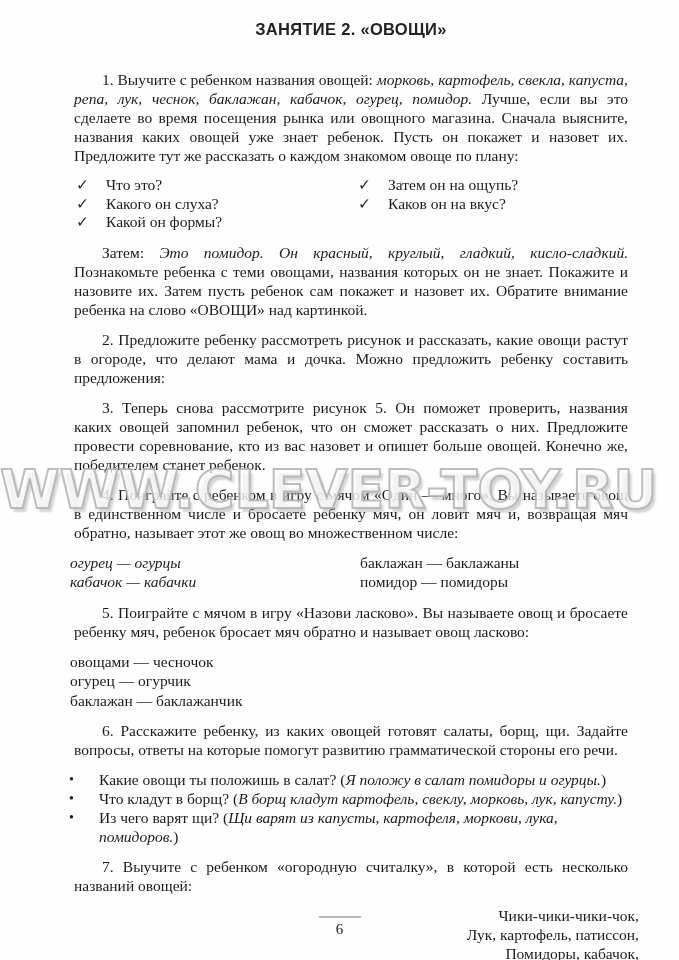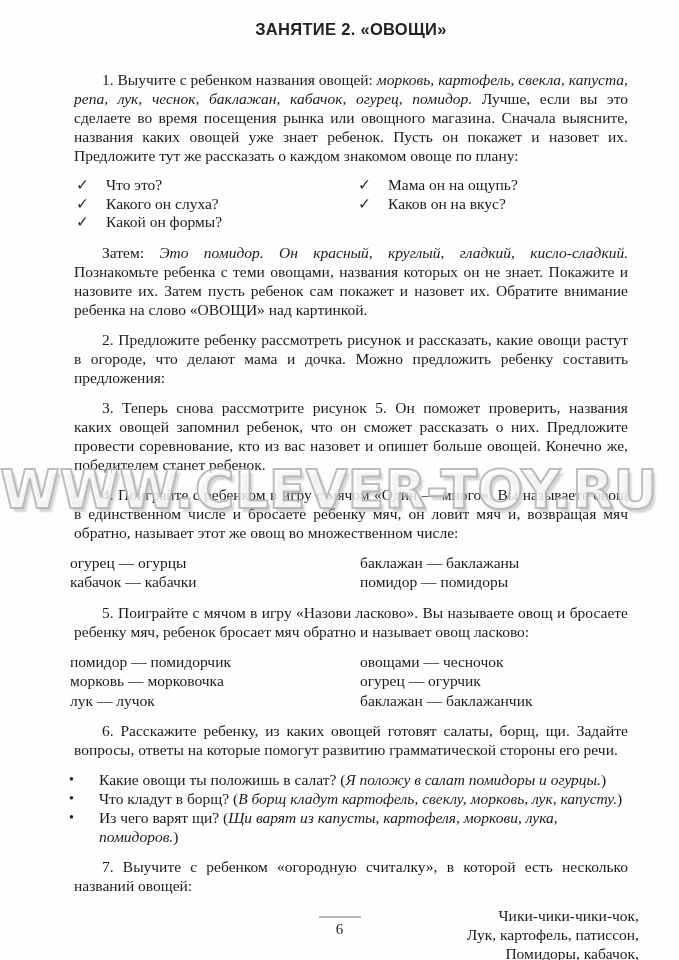--- a/index.html
+++ b/index.html
@@ -39,21 +39,21 @@
   }
   .checklist .col-left { width: 282px; }
   .checklist .col-right { flex: 1; }
   .check-item { display: flex; line-height: 18.5px; }
   .check-glyph { width: 30px; padding-left: 3px; color: #2a2a2a; }
 
   .pairs {
     display: flex;
     margin: 8px 0 7px 7px;
   }
-  .pairs .col-left { width: 290px; }
+  .pairs .col-left { width: 290px; font-style: italic; }
   .pairs .col-right { flex: 1; }
   .pair-row { line-height: 19.5px; }
 
   .bullets { margin: 0; }
   .bullet-row { display: flex; }
   .bullet-glyph { width: 30px; padding-left: 6px; font-size: 14px; }
   .bullet-text { flex: 1; }
 
   .poem { margin: 6px 0 0 215px; text-align: right; }
   .poem-line { line-height: 19px; }
@@ -109,21 +109,21 @@
         <span>Какого он слуха?</span>
       </div>
       <div class="check-item">
         <span class="check-glyph">✓</span>
         <span>Какой он формы?</span>
       </div>
     </div>
     <div class="col-right">
       <div class="check-item">
         <span class="check-glyph">✓</span>
-        <span>Мама он на ощупь?</span>
+        <span>Затем он на ощупь?</span>
       </div>
       <div class="check-item">
         <span class="check-glyph">✓</span>
         <span>Каков он на вкус?</span>
       </div>
     </div>
   </div>
 
   <p class="para"><span>Затем: </span><span class="italic">Это помидор. Он красный, круглый, гладкий, кисло-сладкий.</span><span> Познакомьте ребенка с теми овощами, названия которых он не знает. Покажите и назовите их. Затем пусть ребенок сам покажет и назовет их. Обратите внимание ребенка на слово «ОВОЩИ» над картинкой.</span></p>
 
@@ -140,25 +140,20 @@
     </div>
     <div class="col-right">
       <div class="pair-row">баклажан — баклажаны</div>
       <div class="pair-row">помидор — помидоры</div>
     </div>
   </div>
 
   <p class="para">5. Поиграйте с мячом в игру «Назови ласково». Вы называете овощ и бросаете ребенку мяч, ребенок бросает мяч обратно и называет овощ ласково:</p>
 
   <div class="pairs">
-    <div class="col-left">
-      <div class="pair-row">помидор — помидорчик</div>
-      <div class="pair-row">морковь — морковочка</div>
-      <div class="pair-row">лук — лучок</div>
-    </div>
     <div class="col-right">
       <div class="pair-row">овощами — чесночок</div>
       <div class="pair-row">огурец — огурчик</div>
       <div class="pair-row">баклажан — баклажанчик</div>
     </div>
   </div>
 
   <p class="para">6. Расскажите ребенку, из каких овощей готовят салаты, борщ, щи. Задайте вопросы, ответы на которые помогут развитию грамматической стороны его речи.</p>
 
   <div class="bullets">

